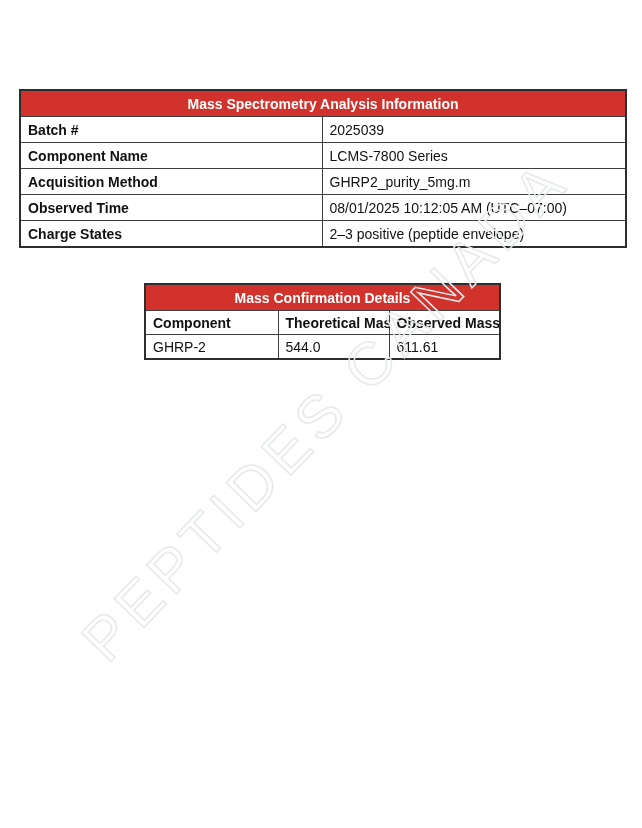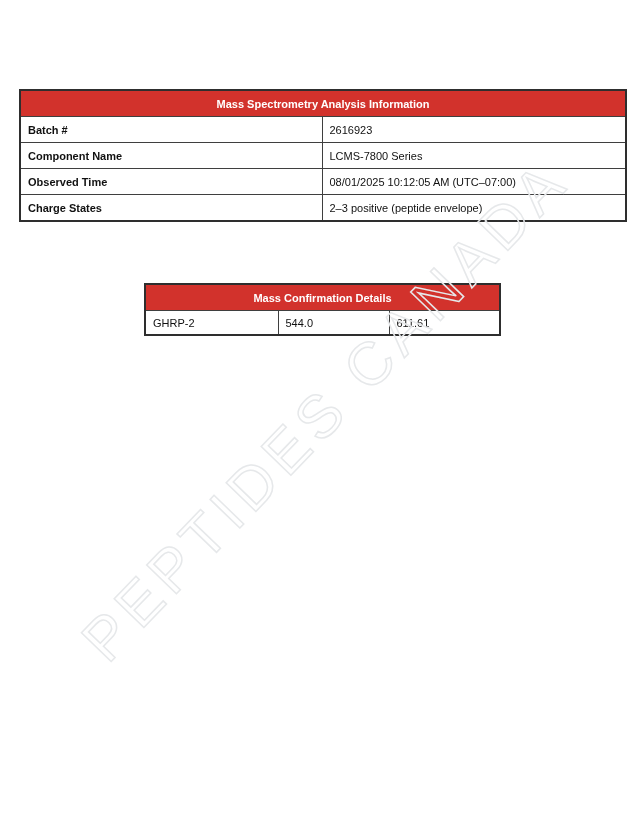--- a/index.html
+++ b/index.html
@@ -29,21 +29,21 @@
     width: 606px;
   }
   .mass-confirm-table {
     left: 144px;
     top: 283px;
     width: 355px;
     border-radius: 13px;
   }
   th, td {
     border: 1px solid #3f3f3f;
-    font-size: 11px;
+    font-size: 14px;
     color: #111111;
     padding: 0 0 0 7px;
     text-align: left;
     vertical-align: middle;
     white-space: nowrap;
     overflow: hidden;
   }
   table {
     border: 2px solid #2e2e2e;
   }
@@ -85,25 +85,29 @@
     <colgroup>
       <col style="width:302px">
       <col style="width:304px">
     </colgroup>
     <tbody>
         <tr class="title-row">
       <th colspan="2">Mass Spectrometry Analysis Information</th>
     </tr>
     <tr>
       <td class="label-cell">Batch #</td>
-      <td>2616923</td>
+      <td>2025039</td>
     </tr>
     <tr>
       <td class="label-cell">Component Name</td>
       <td>LCMS-7800 Series</td>
+    </tr>
+    <tr>
+      <td class="label-cell">Acquisition Method</td>
+      <td>GHRP2_purity_5mg.m</td>
     </tr>
     <tr>
       <td class="label-cell">Observed Time</td>
       <td>08/01/2025 10:12:05 AM (UTC–07:00)</td>
     </tr>
     <tr>
       <td class="label-cell">Charge States</td>
       <td>2–3 positive (peptide envelope)</td>
     </tr>
   </tbody>
@@ -113,20 +117,25 @@
     <colgroup>
       <col style="width:133px">
       <col style="width:111px">
       <col style="width:111px">
     </colgroup>
     <tbody>
         <tr class="title-row">
       <th colspan="3">Mass Confirmation Details</th>
     </tr>
     <tr>
+      <td class="col-header">Component</td>
+      <td class="col-header">Theoretical Mass</td>
+      <td class="col-header">Observed Mass</td>
+    </tr>
+    <tr>
       <td>GHRP-2</td>
       <td>544.0</td>
       <td>611.61</td>
     </tr>
   </tbody>
     </table>
 
   <svg class="watermark" viewBox="0 0 642 828" xmlns="http://www.w3.org/2000/svg" aria-hidden="true">
     <text x="327" y="430" transform="rotate(-46 327 412)" text-anchor="middle" font-family="Liberation Sans, sans-serif" font-size="60" letter-spacing="7" fill="none" stroke="#e6e8ea" stroke-width="1.5">PEPTIDES CANADA</text>
   </svg>

